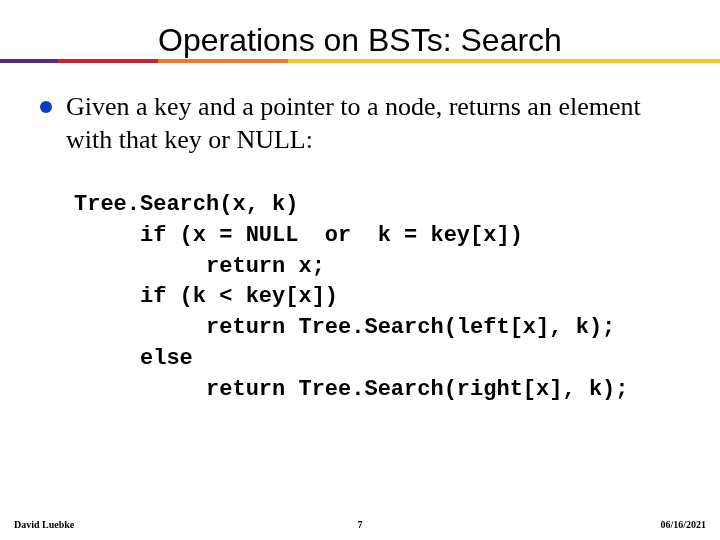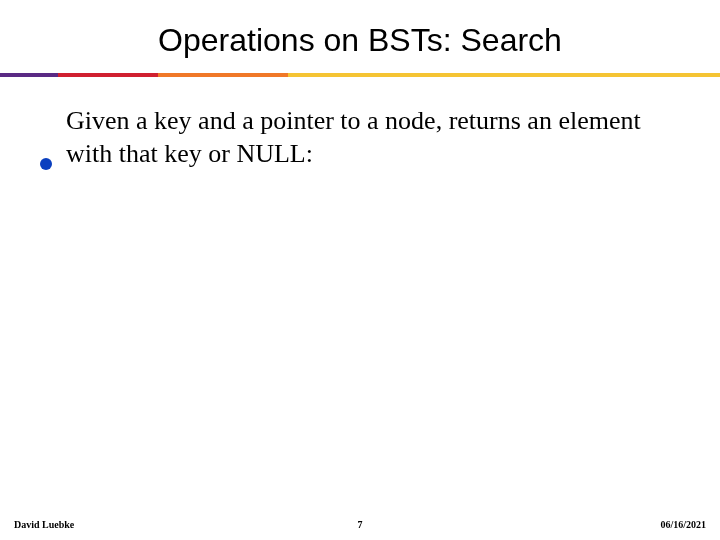--- a/index.html
+++ b/index.html
@@ -10,37 +10,36 @@
     font-family: Arial, Helvetica, sans-serif;
     position: relative;
     overflow: hidden;
   }
   .title {
     text-align: center;
     font-size: 32px;
     font-weight: normal;
     color: #000;
     padding-top: 22px;
-    padding-bottom: 14px;
   }
   .divider {
     width: 100%;
     height: 4px;
     display: flex;
   }
   .divider .seg-purple { background: #5a2a84; flex: 0 0 8%; height: 100%; }
   .divider .seg-red    { background: #d02030; flex: 0 0 14%; height: 100%; }
   .divider .seg-orange { background: #f07828; flex: 0 0 18%; height: 100%; }
   .divider .seg-yellow { background: #f5c433; flex: 1 1 auto; height: 100%; }
   .content {
     padding: 28px 40px 0 40px;
   }
   .bullet-row {
     display: flex;
-    align-items: flex-end;
+    align-items: flex-start;
     gap: 14px;
   }
   .bullet-dot {
     width: 12px;
     height: 12px;
     border-radius: 50%;
     background: #0a3fbf;
     margin-top: 10px;
     flex-shrink: 0;
   }
@@ -86,19 +85,26 @@
   <div class="seg-red"></div>
   <div class="seg-orange"></div>
   <div class="seg-yellow"></div>
 </div>
 
 <div class="content">
   <div class="bullet-row">
     <div class="bullet-dot"></div>
     <div class="bullet-text">Given a key and a pointer to a node, returns an element with that key or NULL:</div>
   </div>
+  <div class="code-block">Tree.Search(x, k)
+     if (x = NULL  or  k = key[x])
+          return x;
+     if (k &lt; key[x])
+          return Tree.Search(left[x], k);
+     else
+          return Tree.Search(right[x], k);</div>
 </div>
 
 <div class="footer">
   <span>David Luebke</span>
   <span class="center">7</span>
   <span>06/16/2021</span>
 </div>
 
 </body></html>

